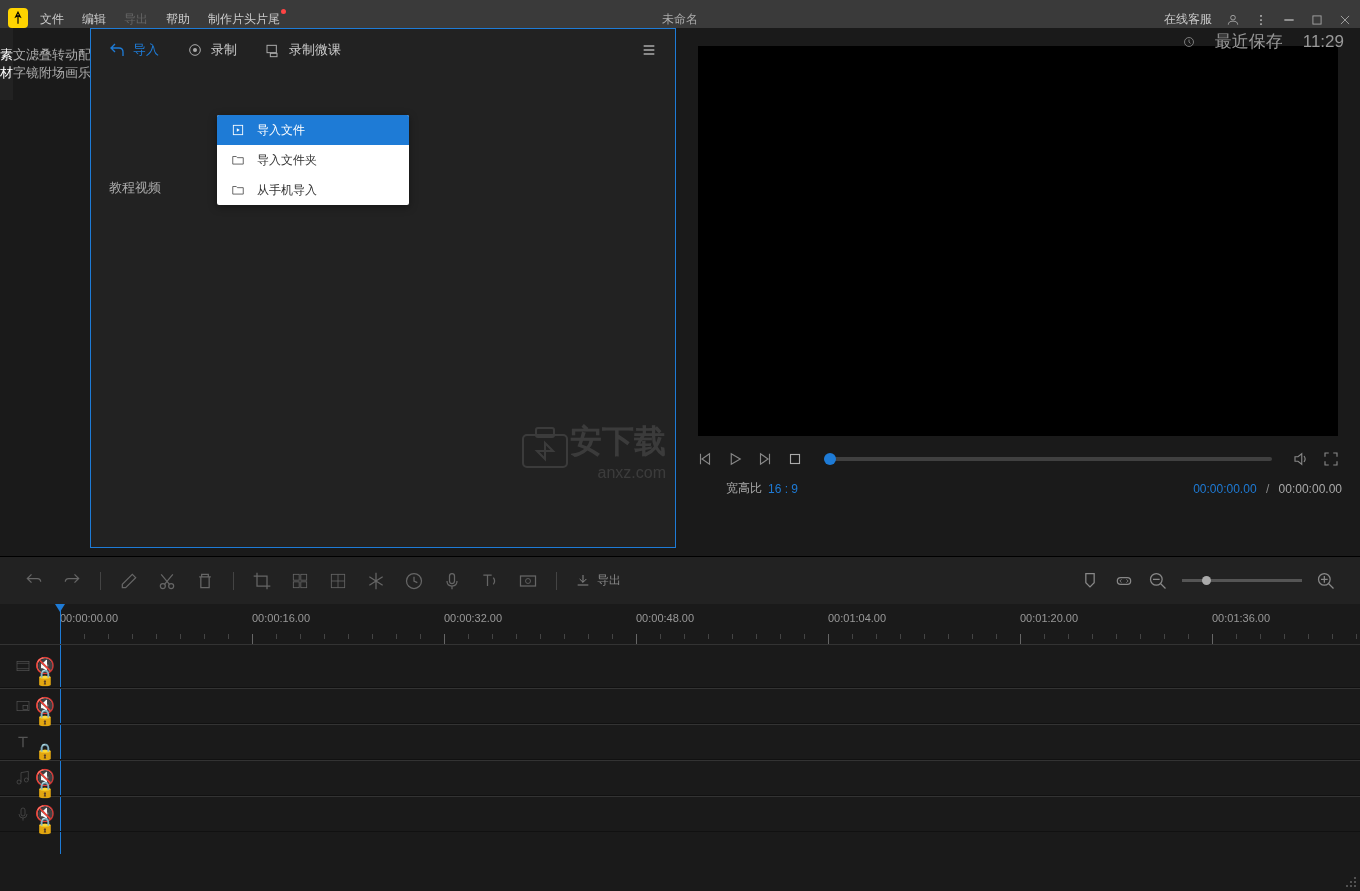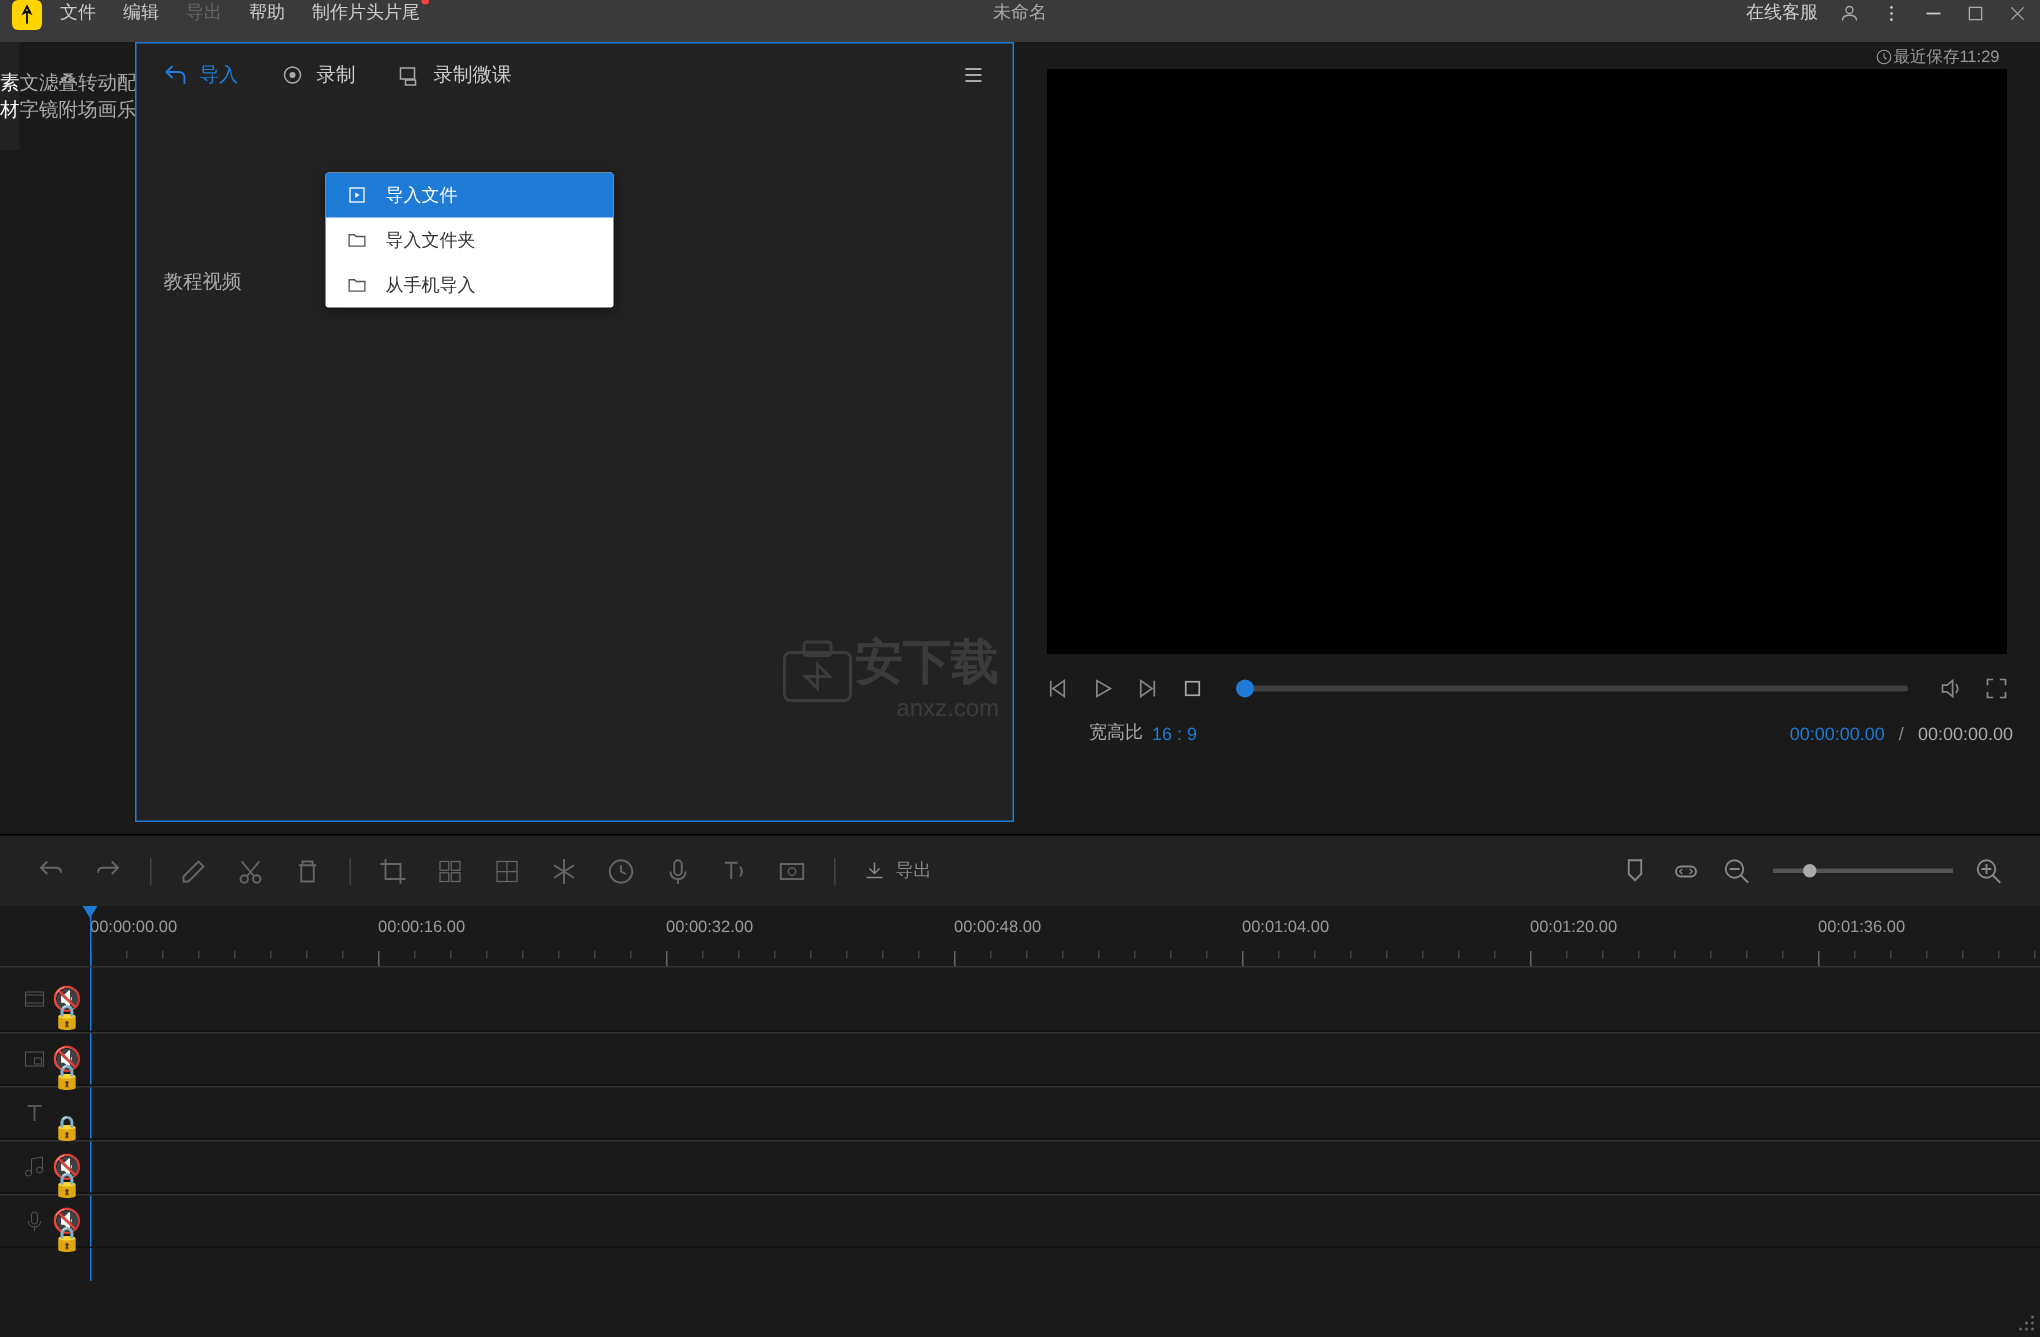--- a/index.html
+++ b/index.html
@@ -1,34 +1,34 @@
 <!DOCTYPE html>
 <html><head>
 <meta charset="utf-8">
 <style>
 * { margin: 0; padding: 0; box-sizing: border-box; font-family: "Microsoft YaHei", sans-serif; }
 body { background: #1a1a1a; color: #ccc; width: 1360px; height: 891px; overflow: hidden; position: relative; }
 
 
-.titlebar { height: 28px; background: #3a3a3a; display: flex; align-items: flex-start; padding: 0 8px; font-size: 12px; }
+.titlebar { height: 28px; background: #3a3a3a; display: flex; align-items: flex-end; padding: 0 8px; font-size: 12px; }
 .logo { width: 20px; height: 20px; background: #ffd400; border-radius: 4px; display: flex; align-items: center; justify-content: center; margin-right: 12px; }
 .logo svg { width: 14px; height: 14px; }
 .menu-items { display: flex; gap: 18px; }
 .menu-item { cursor: pointer; color: #ccc; }
 .menu-item.disabled { color: #666; }
 .menu-item.red-dot { position: relative; }
 .menu-item.red-dot::after { content: ''; position: absolute; top: -2px; right: -6px; width: 5px; height: 5px; background: #ff4444; border-radius: 50%; }
 .title-center { position: absolute; left: 50%; transform: translateX(-50%); color: #aaa; }
 .title-right { margin-left: auto; display: flex; align-items: center; gap: 14px; }
 .title-right .win-ctrl { width: 14px; height: 14px; cursor: pointer; display: flex; align-items: center; justify-content: center; }
 .user-icon { width: 16px; height: 16px; }
 
 
 .main { display: flex; height: 520px; position: relative; }
-.save-info { position: absolute; right: 27px; top: -20px; font-size: 11px; color: #999; display: flex; align-items: center; gap: 0; }
+.save-info { position: absolute; right: 16px; top: -20px; font-size: 17px; color: #999; display: flex; align-items: center; gap: 20px; }
 .sidebar { width: 90px; background: #1a1a1a; display: flex; flex-direction: row; }
 .sidebar-tab { height: 72px; display: flex; align-items: center; justify-content: center; font-size: 13px; color: #aaa; cursor: pointer; }
 .sidebar-tab.active { background: #222; color: #fff; }
 
 .media-panel { flex: 0 0 586px; background: #222; border: 1px solid #1e7bd6; position: relative; }
 .media-toolbar { height: 42px; display: flex; align-items: center; padding: 0 18px; gap: 28px; font-size: 13px; }
 .tb-btn { display: flex; align-items: center; gap: 8px; cursor: pointer; color: #ccc; }
 .tb-btn.active { color: #1e7bd6; }
 .tb-icon { width: 16px; height: 16px; }
 .list-icon { margin-left: auto; }

